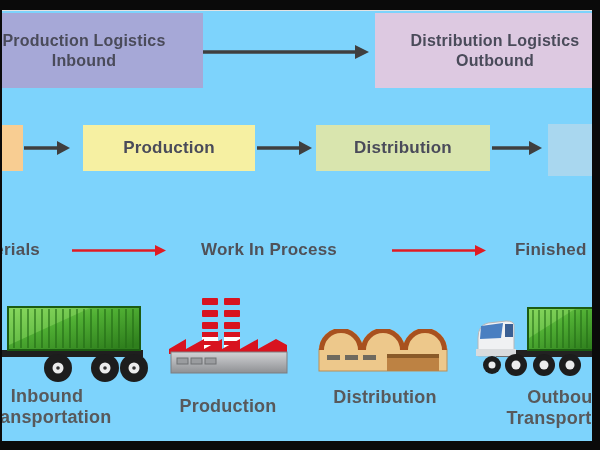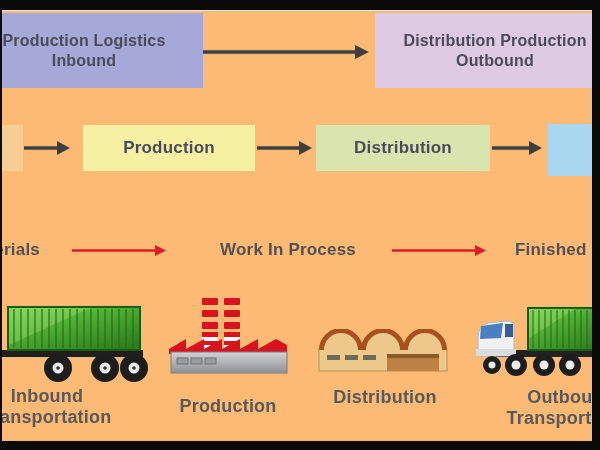--- a/index.html
+++ b/index.html
@@ -1,34 +1,34 @@
 <!DOCTYPE html>
 <html><head>
 <meta charset="utf-8">
 <style>
   html,body{margin:0;padding:0;background:#fff;}
-  #stage{position:relative;width:600px;height:450px;overflow:hidden;background:#fdba74;
+  #stage{position:relative;width:600px;height:450px;overflow:hidden;background:#7dd3fc;
          font-family:"Liberation Sans",sans-serif;}
   .bar{position:absolute;background:#0a0a0a;z-index:20;}
   .bar-top{left:0;top:0;width:600px;height:10px;border-bottom:1px solid #e3e3e3;}
   .bar-bottom{left:0;top:441px;width:600px;height:9px;}
   .bar-right{left:592px;top:0;width:8px;height:450px;}
   .bar-left{left:0;top:0;width:2px;height:450px;}
   .fbox{position:absolute;display:flex;flex-direction:column;align-items:center;justify-content:center;
         font-weight:bold;font-size:16px;line-height:20px;color:#4a4b5a;text-align:center;letter-spacing:.2px;}
   .box-inbound{left:-35px;top:13px;width:238px;height:75px;background:#a6a8d7;}
   .box-outbound{left:375px;top:13px;width:240px;height:75px;background:#ddc9e1;}
   .box-supplier{left:-60px;top:125px;width:83px;height:46px;background:#f8cd92;}
   .box-production{left:83px;top:125px;width:172px;height:46px;background:#f6f0a2;font-size:17px;}
   .box-distribution{left:316px;top:125px;width:174px;height:46px;background:#d9e5ae;font-size:17px;}
   .box-customer{left:548px;top:124px;width:60px;height:52px;background:#a9d7ef;}
   .arrow{position:absolute;}
   .mat{position:absolute;top:240px;font-weight:bold;font-size:17px;color:#505158;letter-spacing:.2px;}
   .mat-raw{left:-80px;width:120px;text-align:right;}
-  .mat-wip{left:188px;width:200px;text-align:center;}
+  .mat-wip{left:169px;width:200px;text-align:center;}
   .mat-fin{left:515px;width:150px;text-align:left;}
   .icon{position:absolute;}
   .slabel{position:absolute;width:200px;text-align:center;font-weight:bold;font-size:18px;
           line-height:21px;color:#58595b;letter-spacing:.2px;}
   .slabel-inbound{left:-53px;top:386px;}
   .slabel-production{left:128px;top:396px;}
   .slabel-warehouse{left:285px;top:387px;}
   .slabel-outbound{left:471px;top:387px;}
 </style>
 </head>
@@ -38,21 +38,21 @@
 
   <div class="fbox box-inbound">
     <span>Production Logistics</span>
     <span>Inbound</span>
   </div>
   <svg class="arrow" style="left:203px;top:45px;" width="166" height="14">
     <line x1="0" y1="7" x2="153" y2="7" stroke="#3f3f3f" stroke-width="3.5"></line>
     <polygon points="152,0 166,7 152,14" fill="#3f3f3f"></polygon>
   </svg>
   <div class="fbox box-outbound">
-    <span>Distribution Production</span>
+    <span>Distribution Logistics</span>
     <span>Outbound</span>
   </div>
 
   <div class="fbox box-supplier">
     <span></span>
   </div>
   <svg class="arrow" style="left:24px;top:141px;" width="46" height="14">
     <line x1="0" y1="7" x2="34" y2="7" stroke="#3f3f3f" stroke-width="3.5"></line>
     <polygon points="33,0 46,7 33,14" fill="#3f3f3f"></polygon>
   </svg>

